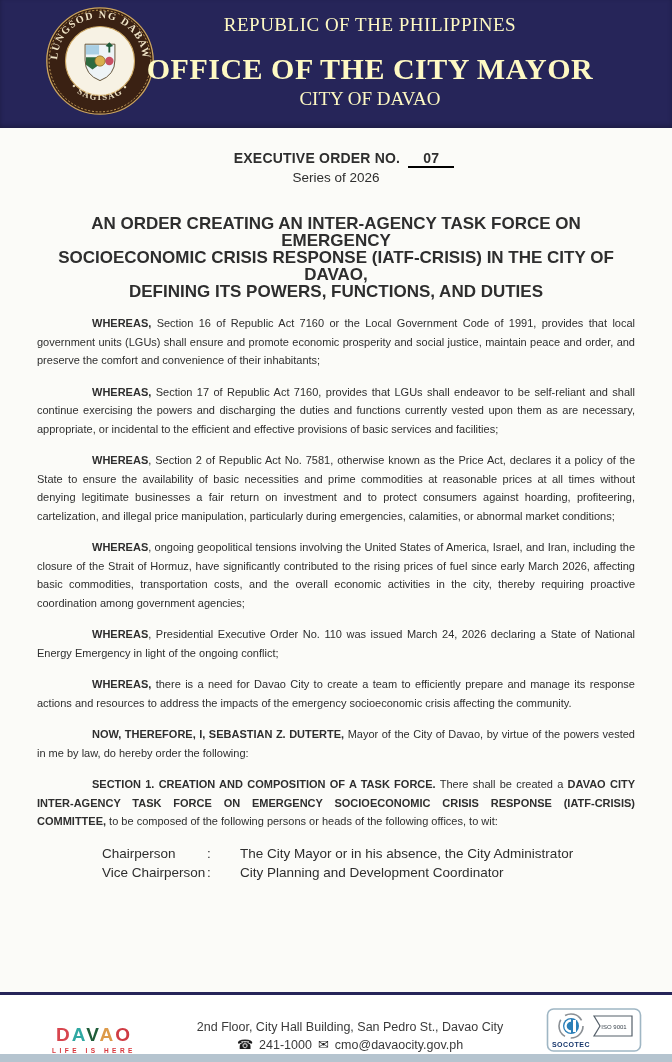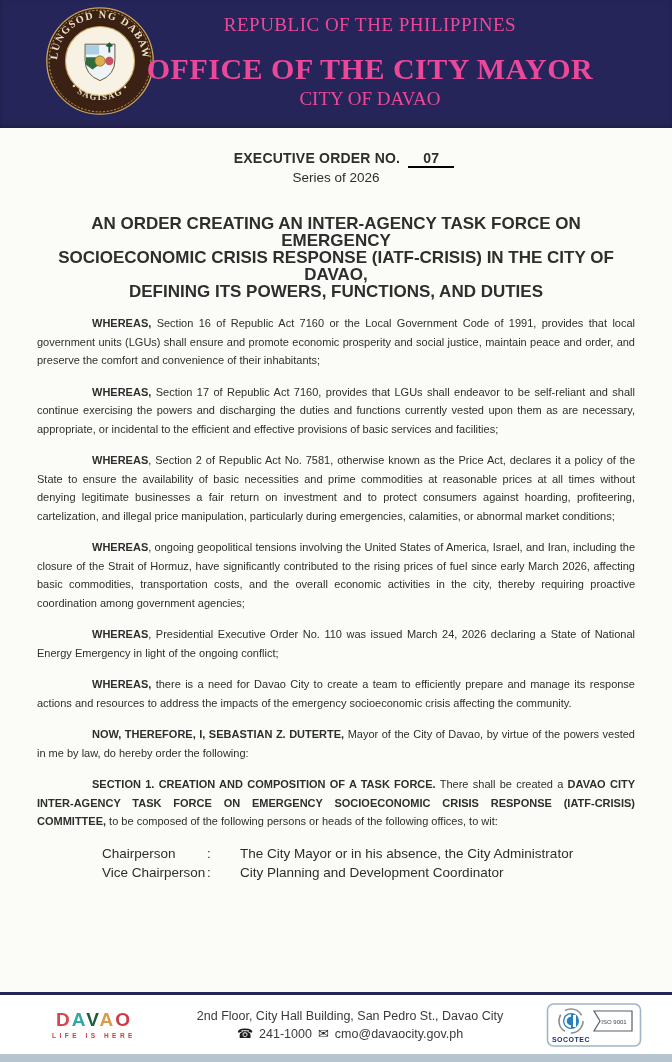--- a/index.html
+++ b/index.html
@@ -11,21 +11,21 @@
   }
   
   .header {
     position:relative; height:128px; background:#262559;
     box-shadow:inset 0 -2px 4px rgba(0,0,0,.25);
   }
   .seal { position:absolute; left:44px; top:5px; width:112px; height:112px; }
   .header-text {
     position:absolute; top:0; left:0; right:0; height:100%;
     padding:14px 20px 0 88px; text-align:center;
-    font-family:"Liberation Serif", serif; color:#ec4899;
+    font-family:"Liberation Serif", serif; color:#fef9c3;
   }
   .header-line1 { font-size:19px; letter-spacing:.5px; }
   .header-line2 { font-size:30px; font-weight:bold; letter-spacing:.5px; margin-top:16px; }
   .header-line3 { font-size:19px; margin-top:2px; }
   
   .doc-body { padding:22px 37px 0 37px; }
   .eo-line { text-align:center; font-size:14px; font-weight:bold; letter-spacing:.2px; transform:translateX(8px); }
   .eo-num {
     display:inline-block; min-width:46px; margin-left:8px; padding:0 4px 1px 4px;
     border-bottom:2px solid #000000; text-align:center; font-weight:bold; line-height:1;
@@ -41,21 +41,21 @@
   
   .composition { padding-left:65px; margin-top:5px; }
   .comp-row { display:flex; font-size:13.5px; line-height:19px; }
   .comp-role { width:105px; }
   .comp-sep { width:33px; }
   .comp-value { flex:1; }
   
   .footer-rule { position:absolute; left:0; right:0; bottom:67px; height:3px; background:#262559; }
   .footer {
     position:absolute; left:0; right:0; bottom:8px; height:59px; background:#ffffff;
-    display:flex; align-items:center; justify-content:space-between; padding:0 30px;
+    display:flex; align-items:flex-end; justify-content:space-between; padding:0 30px;
   }
   .davao-logo { width:128px; text-align:center; }
   .davao-letters { font-size:19px; font-weight:bold; letter-spacing:2px; line-height:1; }
   .davao-tagline { font-size:6.5px; font-weight:bold; letter-spacing:3.5px; color:#d8363c; margin-top:3px; }
   .footer-center { text-align:center; font-size:12.5px; line-height:18px; color:#3a3a3a; }
   .footer-contact { display:flex; align-items:center; justify-content:center; gap:6px; }
   .contact-icon { font-size:13px; color:#1c1c1c; }
   .socotec { width:100px; display:flex; justify-content:flex-end; }
   .bottom-strip { position:absolute; left:0; right:0; bottom:0; height:8px; background:#b5c4cf; }
 </style>

